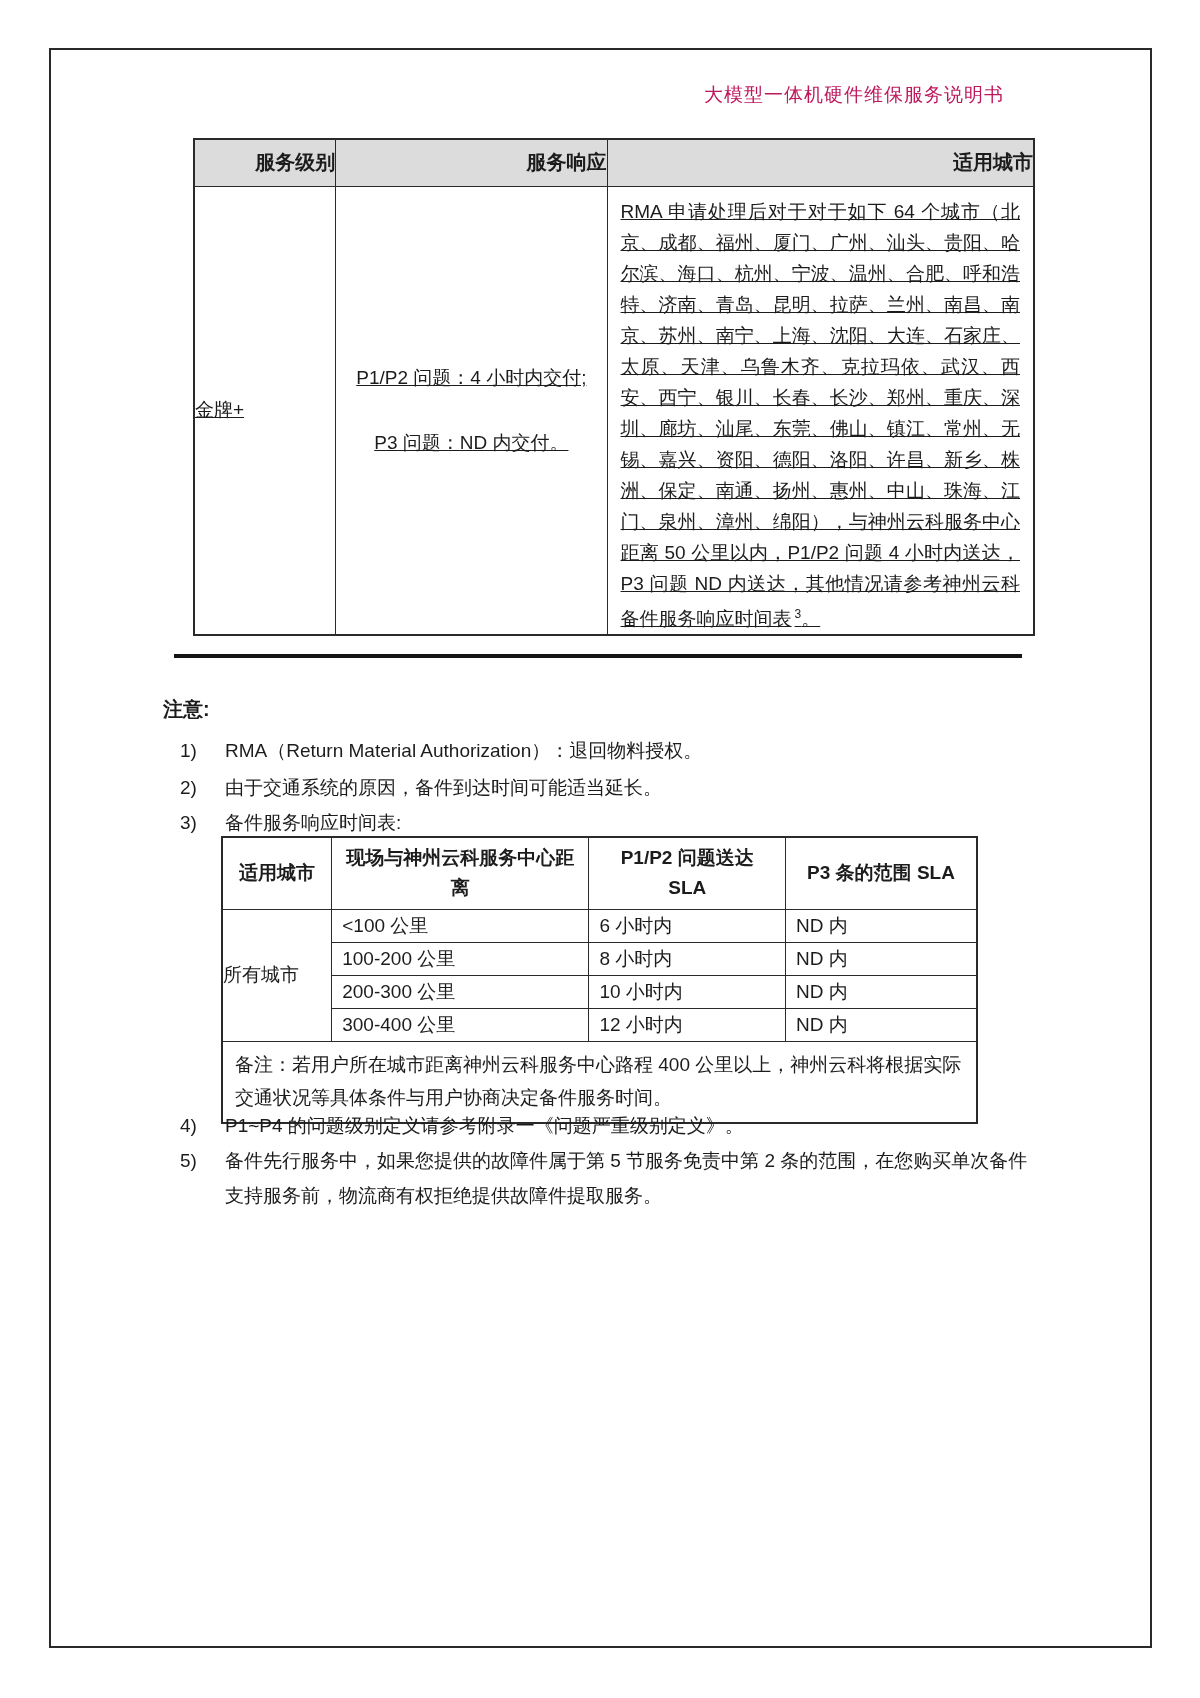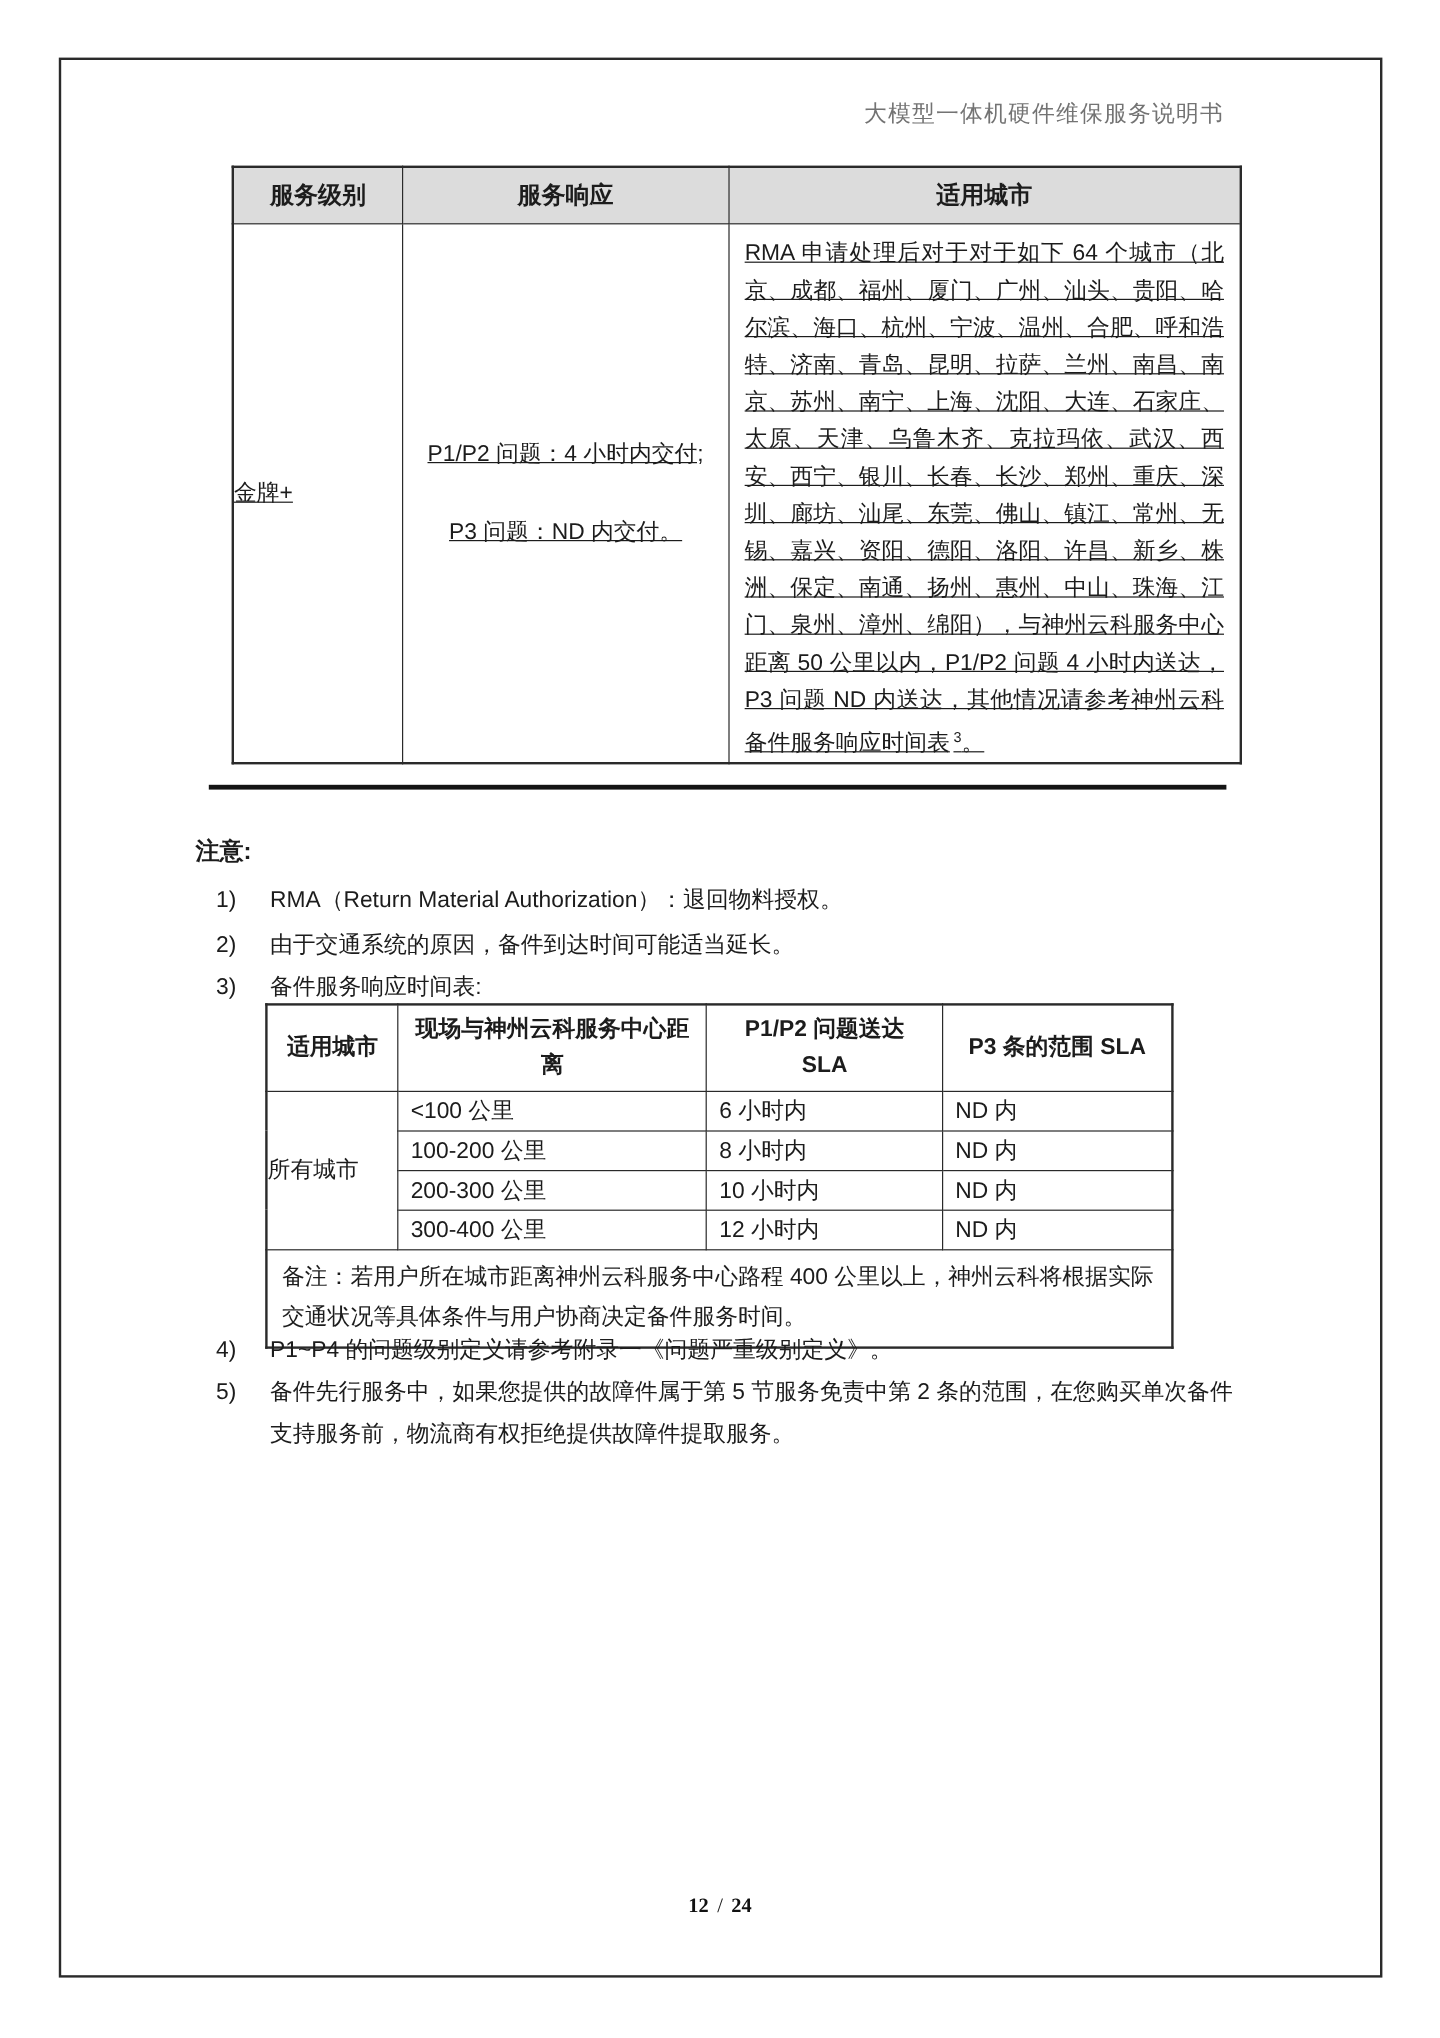--- a/index.html
+++ b/index.html
@@ -6,34 +6,34 @@
   html,body { background:#ffffff; }
   .page {
     position:relative; width:1200px; height:1698px; background:#ffffff;
     font-family:"Liberation Sans", sans-serif; color:#1c1c1c; overflow:hidden;
   }
   .frame {
     position:absolute; left:49px; top:48px; width:1103px; height:1600px;
     border:2px solid #2a2a2a;
   }
   .doc-title {
-    position:absolute; top:82px; right:180px;
-    font-family:"Liberation Serif", serif; font-size:19px; color:#737373;
+    position:absolute; top:82px; right:196px;
+    font-family:"Liberation Serif", serif; font-size:19px; color:#be185d;
     letter-spacing:1px;
   }
   
   table { border-collapse:collapse; }
   .t1 {
     position:absolute; left:193px; top:138px; width:842px;
     border:2px solid #2a2a2a;
   }
   .t1 th, .t1 td { border:1px solid #2a2a2a; }
   .t1 th {
     height:47px; background:var(--header-bg, #dcdcdc);
-    font-size:20px; font-weight:bold; text-align:center; vertical-align:middle;
+    font-size:20px; font-weight:bold; text-align:right; vertical-align:middle;
   }
   .t1 td { height:405px; font-size:19px;text-decoration:underline; }
   .t1 .lvl { text-align:left; vertical-align:middle; }
   .t1 .resp { text-align:center; vertical-align:middle; padding:16px 18px; line-height:37px; }
   .t1 .resp p.second { margin-top:28px; }
   .t1 .cities {
     vertical-align:top; padding:9px 13px 0 13px;
     text-align:justify; line-height:31px;
   }
   sup { font-size:12px; vertical-align:super; margin-left:3px; }
@@ -169,17 +169,14 @@
   <div class="li li4">
     <span class="num">4)</span>
     <span class="txt">P1~P4 的问题级别定义请参考附录一《问题严重级别定义》。</span>
   </div>
   <div class="li li5">
     <span class="num">5)</span>
     <span class="txt">备件先行服务中，如果您提供的故障件属于第 5 节服务免责中第 2 条的范围，在您购买单次备件支持服务前，物流商有权拒绝提供故障件提取服务。</span>
   </div>
 
 
-  <div class="footer">
-    <span class="pg">12</span><span class="sep">/</span><span class="pg">24</span>
-  </div>
 
 </div>
 
 </body></html>

